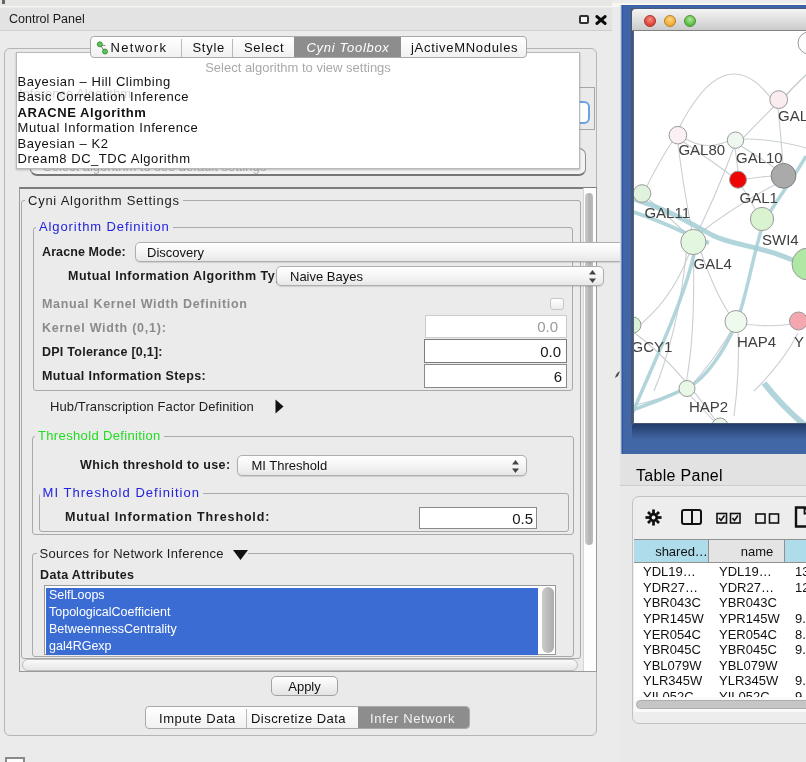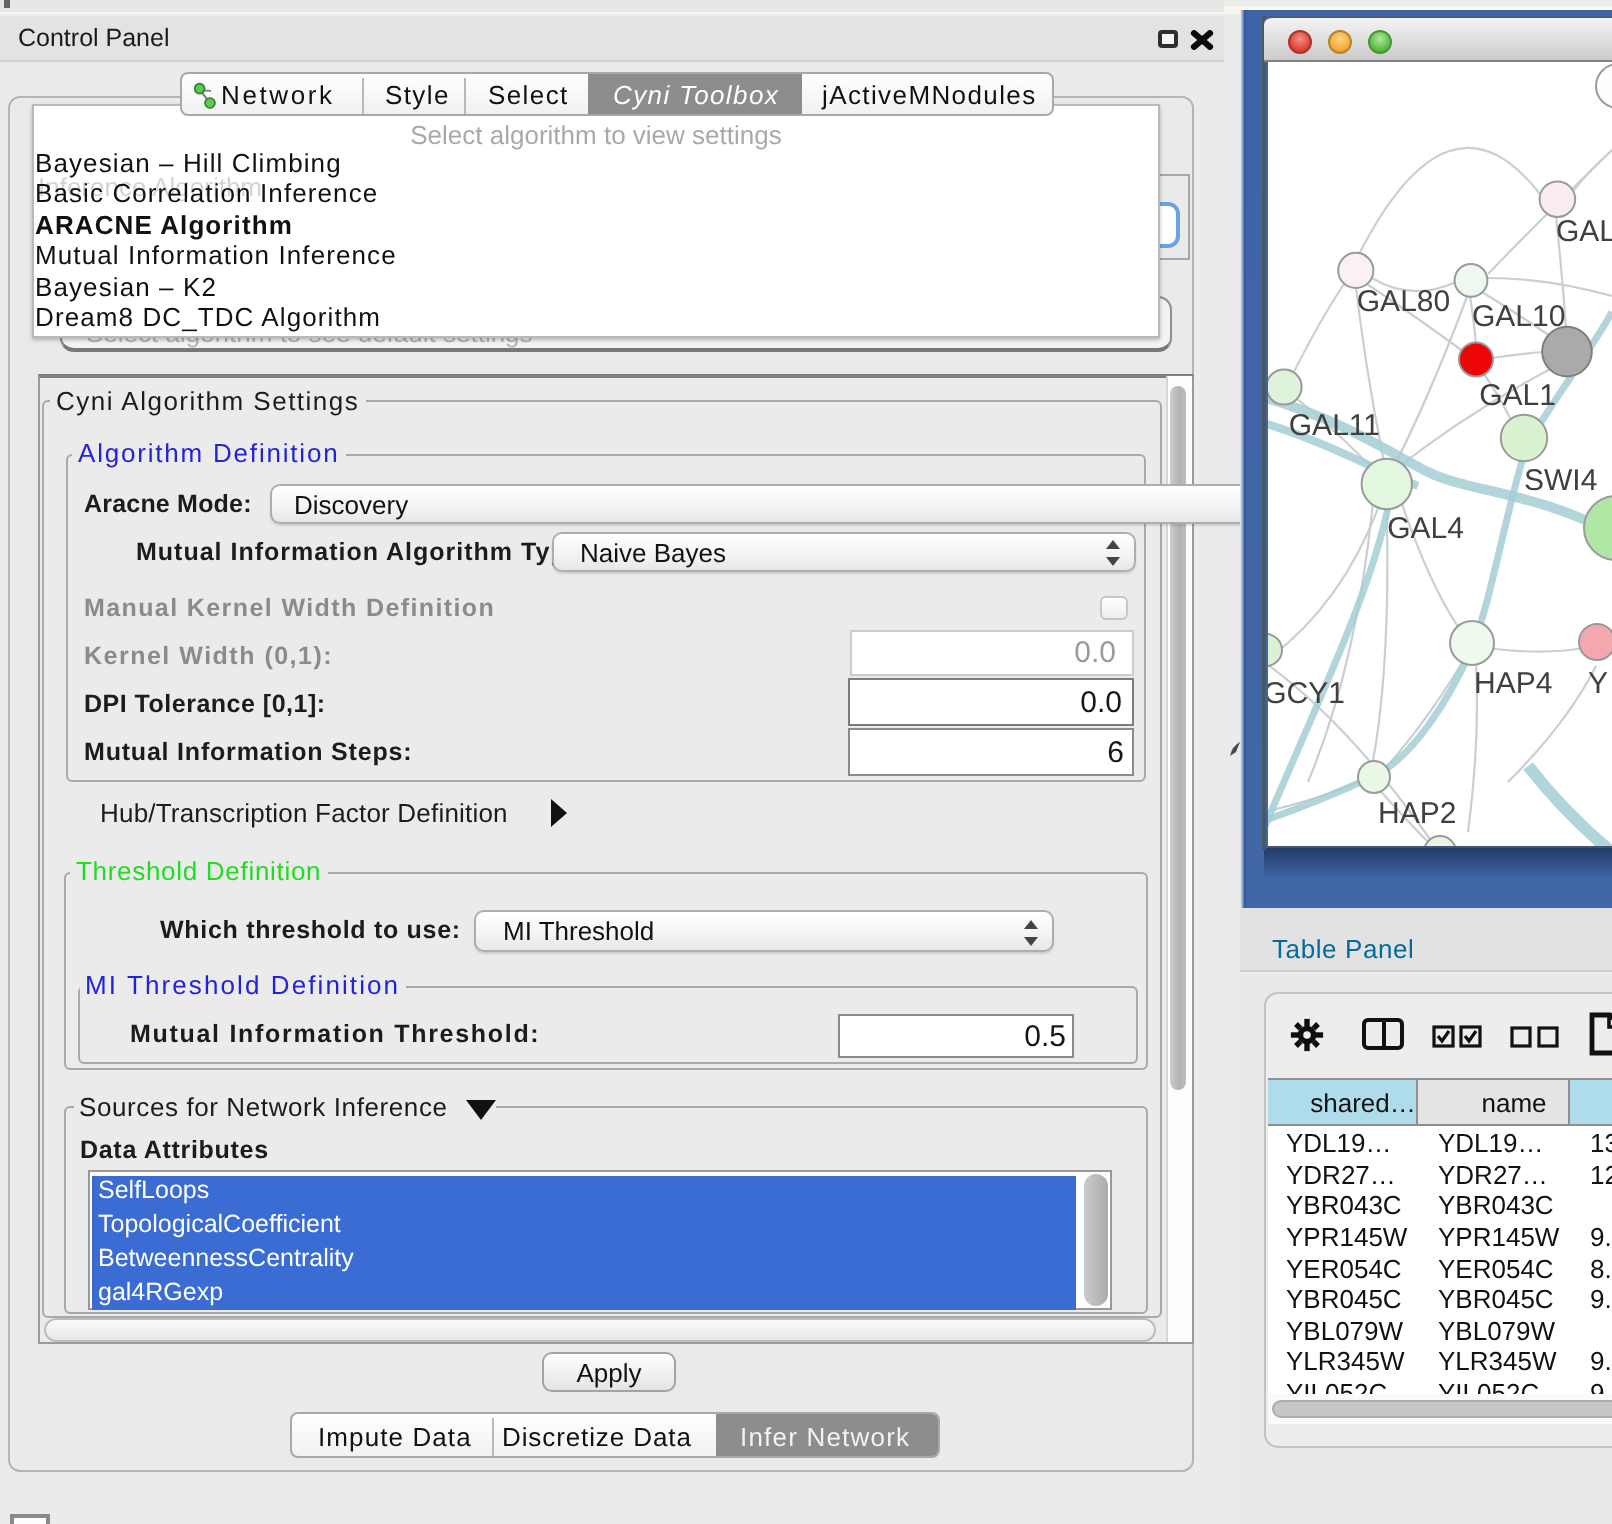--- a/index.html
+++ b/index.html
@@ -71,21 +71,21 @@
 <div class="lbl abs" style="left:42px;top:245px;letter-spacing:0.1px;">Aracne Mode:</div>
 <div class="combo" style="left:135px;top:242px;width:510px;height:20px;">
   <span class="ct">Discovery</span>
   <svg width="9" height="13" viewBox="0 0 9 13">
       <path d="M4.5 0 L8 4.5 L1 4.5 Z" fill="#444"></path>
       <path d="M4.5 13 L8 8.5 L1 8.5 Z" fill="#444"></path>
     </svg>
 </div>
 
 <div class="lbl abs" style="left:42px;top:269px;letter-spacing:0.5px;padding-left:26px;">Mutual Information Algorithm Type:</div>
-<div class="combo" style="left:276px;top:266px;width:292px;height:20px;">
+<div class="combo" style="left:276px;top:266px;width:328px;height:20px;">
   <span class="ct" style="left:13px;">Naive Bayes</span>
   <svg width="9" height="13" viewBox="0 0 9 13">
       <path d="M4.5 0 L8 4.5 L1 4.5 Z" fill="#444"></path>
       <path d="M4.5 13 L8 8.5 L1 8.5 Z" fill="#444"></path>
     </svg>
 </div>
 
 <div class="lbl dis abs" style="left:42px;top:297px;letter-spacing:0.7px;">Manual Kernel Width Definition</div>
 <div class="abs" style="left:550px;top:298px;width:14px;height:12px;border:1px solid #c6c6c6;border-radius:3px;background:linear-gradient(180deg,#ffffff,#ededed);"></div>
 
@@ -247,21 +247,21 @@
     <text x="59.6" y="238">GAL4</text>
     <text x="-2.4" y="320.6">GCY1</text>
     <text x="103" y="315.5">HAP4</text>
     <text x="160" y="315.5">Y</text>
     <text x="55" y="380.5">HAP2</text>
   </g>
 </svg>
 </div>
 
 <div class="abs" style="left:620px;top:454px;width:186px;height:32px;background:#e2e2e2;border-bottom:1px solid #cdcdcd;"></div>
-<div class="abs" style="left:636px;top:467px;font-size:13px;letter-spacing:0.3px;color:#0369a1;">Table Panel</div>
+<div class="abs" style="left:636px;top:467px;font-size:16px;letter-spacing:0.3px;color:#000000;">Table Panel</div>
 <div class="abs" style="left:620px;top:487px;width:186px;height:275px;background:#e9e9e9;"></div>
 <div class="abs" style="left:632px;top:496px;width:190px;height:228px;border:1px solid #c2c2c2;border-radius:7px;background:#ededed;"></div>
 
 <svg class="abs" style="left:645px;top:509px;" width="17" height="17" viewBox="0 0 19 19">
   <g fill="#0d0d0d">
       <circle cx="9.5" cy="9.5" r="5.2"></circle>
   <rect x="8" y="0.5" width="3" height="4"></rect>
       <rect x="8" y="14.5" width="3" height="4"></rect>
   <rect x="0.5" y="8" width="4" height="3"></rect>
       <rect x="14.5" y="8" width="4" height="3"></rect>

